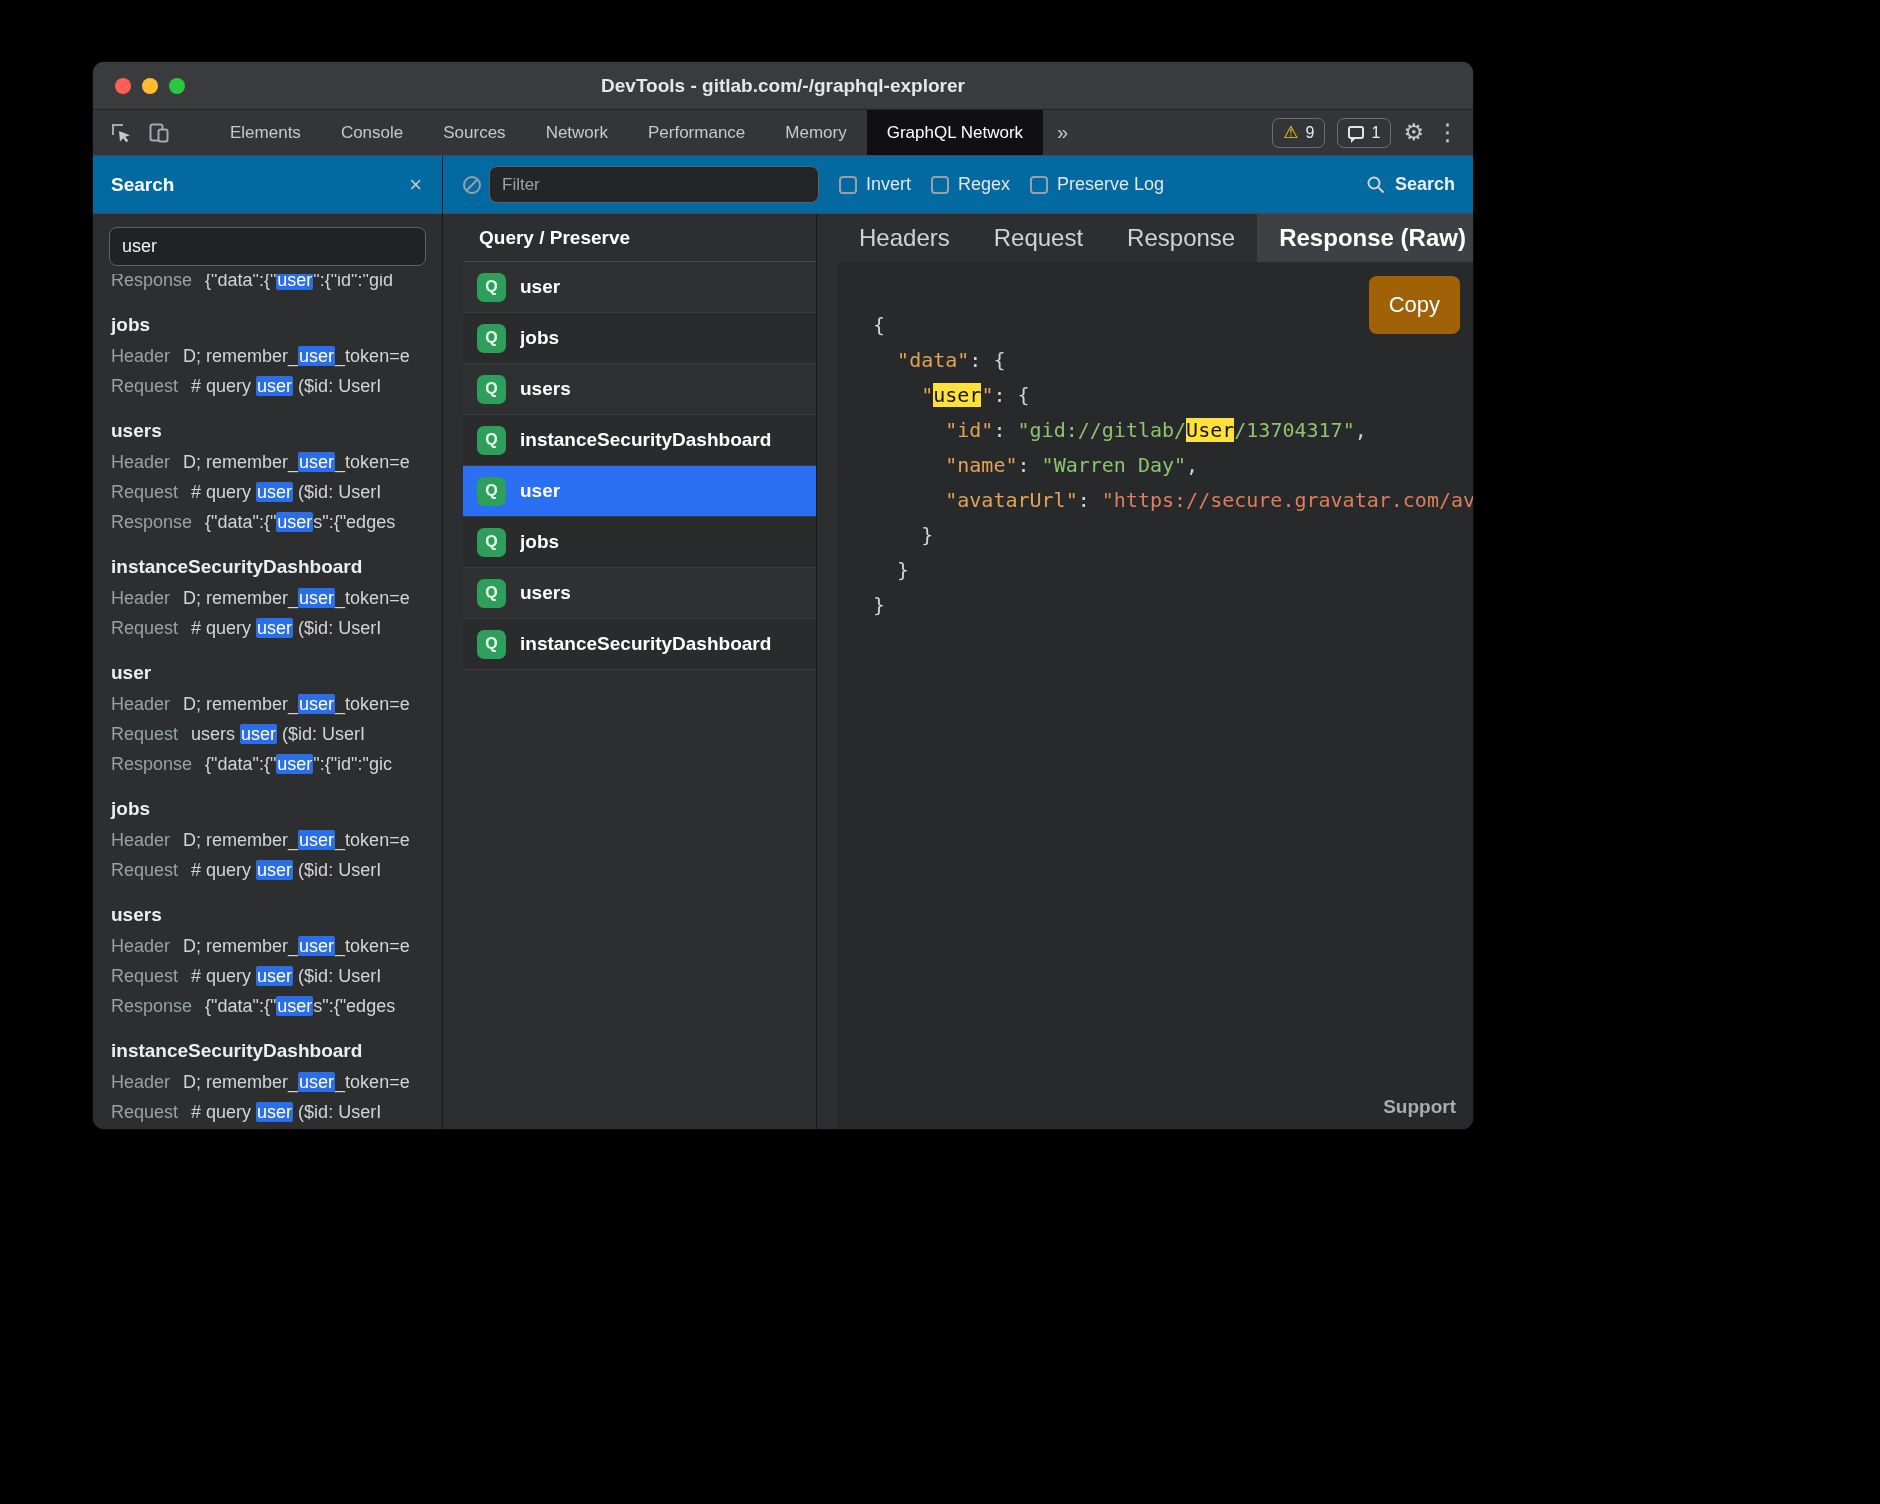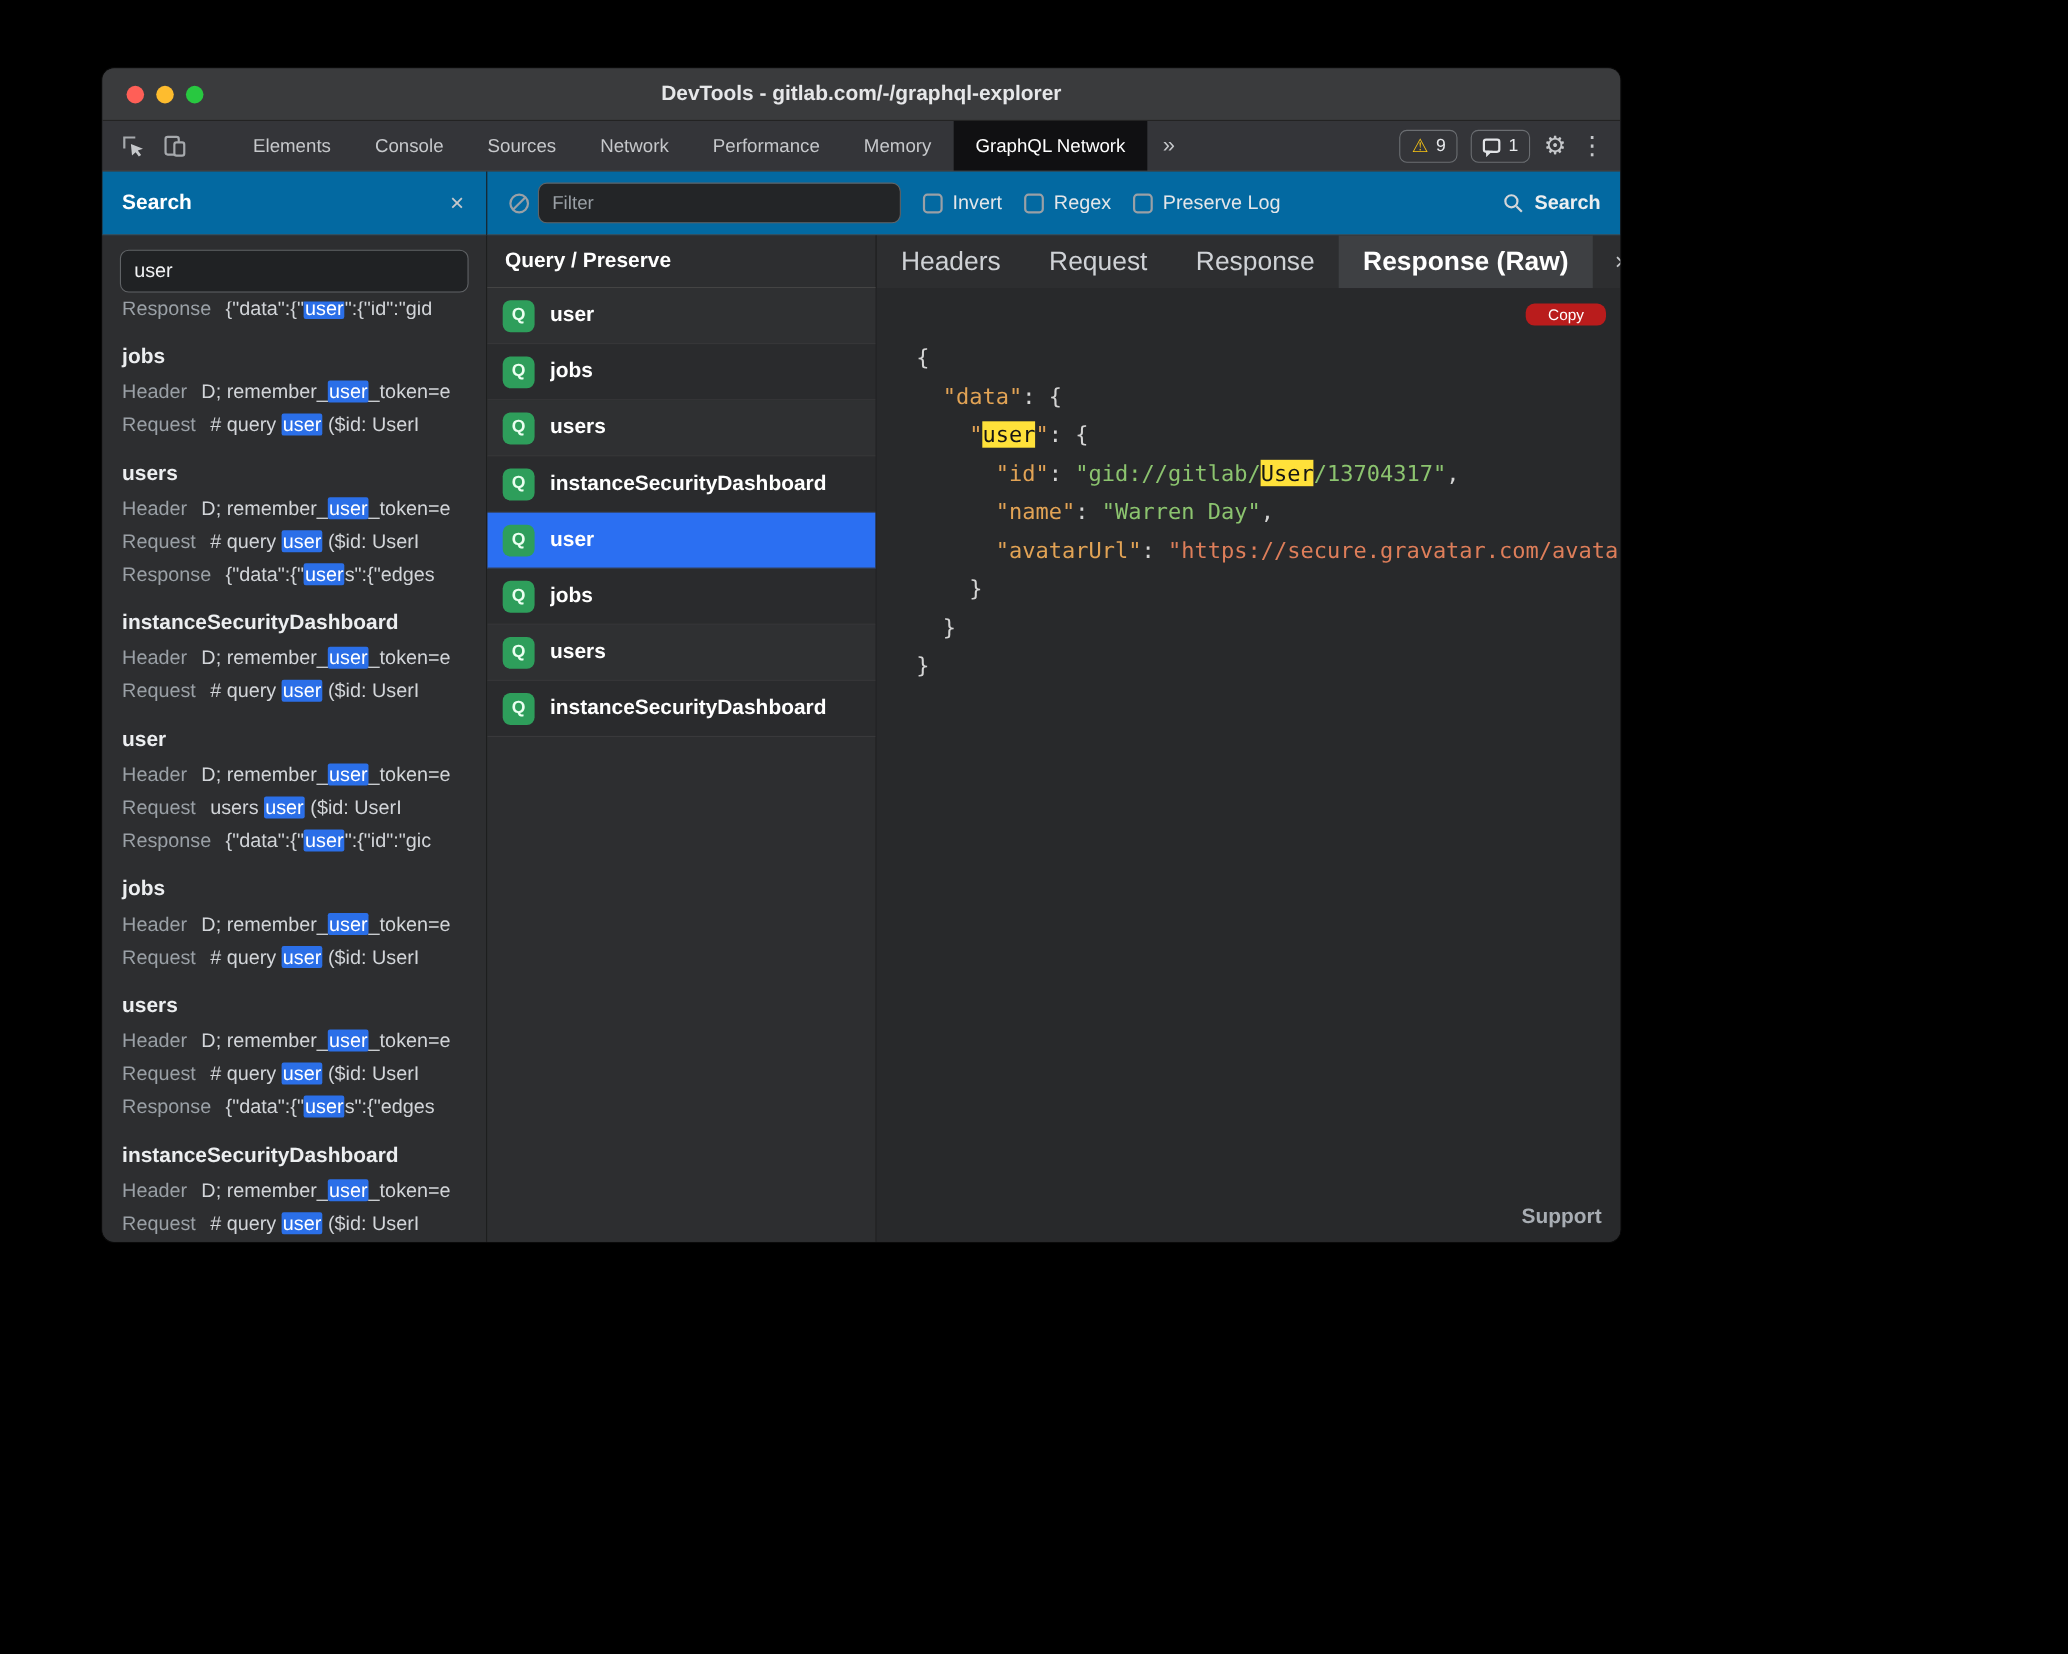--- a/index.html
+++ b/index.html
@@ -49,21 +49,21 @@
                   color:#e8eaed; font-size:17px; padding:0 12px; outline:none;
                   font-family:"Liberation Sans", sans-serif; }
   .filter-input::placeholder { color:#9aa0a6; }
   .cb-group { display:flex; align-items:center; gap:9px; margin-left:14px; }
   .checkbox { width:18px; height:18px; border:2px solid #9aa0a6; border-radius:4px; cursor:pointer; flex:0 0 auto; }
   .cb-label { color:#e4e6e9; font-size:18px; }
   .search-toggle { margin-left:auto; display:flex; align-items:center; gap:9px; cursor:pointer; }
   .search-toggle-label { color:#eceef0; font-size:18px; font-weight:700; }
 
   
-  .row-content { flex:1; display:flex; min-height:0; }
+  .row-content { flex:1; display:flex; min-height:0;gap:20px; }
 
   
   .search-panel { width:350px; flex:0 0 auto; border-right:1px solid #1b1b1b; background:#2d2e30;
                   display:flex; flex-direction:column; min-height:0; }
   .search-input-wrap { padding:13px 16px 8px 16px; flex:0 0 auto; }
   .search-input { width:100%; height:39px; background:#202224; border:1px solid #606366; border-radius:8px;
                   color:#f1f2f4; font-size:18px; padding:0 12px; outline:none;
                   font-family:"Liberation Sans", sans-serif; }
   .results { flex:1; overflow:hidden; padding:0 0 0 18px; }
   .clipped-line { margin-top:-9px; }
@@ -97,22 +97,22 @@
   .d-close { margin-left:auto; display:flex; align-items:center; padding:0 20px; }
   .json-area { flex:1; background:#28292b; position:relative; overflow:hidden;
                padding:46px 0 0 36px; font-family:"DejaVu Sans Mono", monospace;
                font-size:20px; line-height:35px; }
   .jline { white-space:pre; }
   .punct { color:#d4d4d4; }
   .key { color:#e2a355; }
   .str { color:#8cc46f; }
   .url { color:#de7e5a; }
   .hlj { background:#ffe13a; color:#151515; }
-  .copy-btn { position:absolute; top:14px; right:13px; background:#b91c1c; color:#fff; border:none;
-              border-radius:8px; padding:2px 20px; font-size:14px; cursor:pointer;
+  .copy-btn { position:absolute; top:14px; right:13px; background:#a16207; color:#fff; border:none;
+              border-radius:8px; padding:16px 20px; font-size:22px; cursor:pointer;
               font-family:"Liberation Sans", sans-serif; }
   .support { position:absolute; bottom:11px; right:17px; color:#a8adb3; font-weight:700; font-size:19px; cursor:pointer; }
 
   svg { display:block; }
 </style>
 </head>
 <body>
 
 <div class="window">
 

